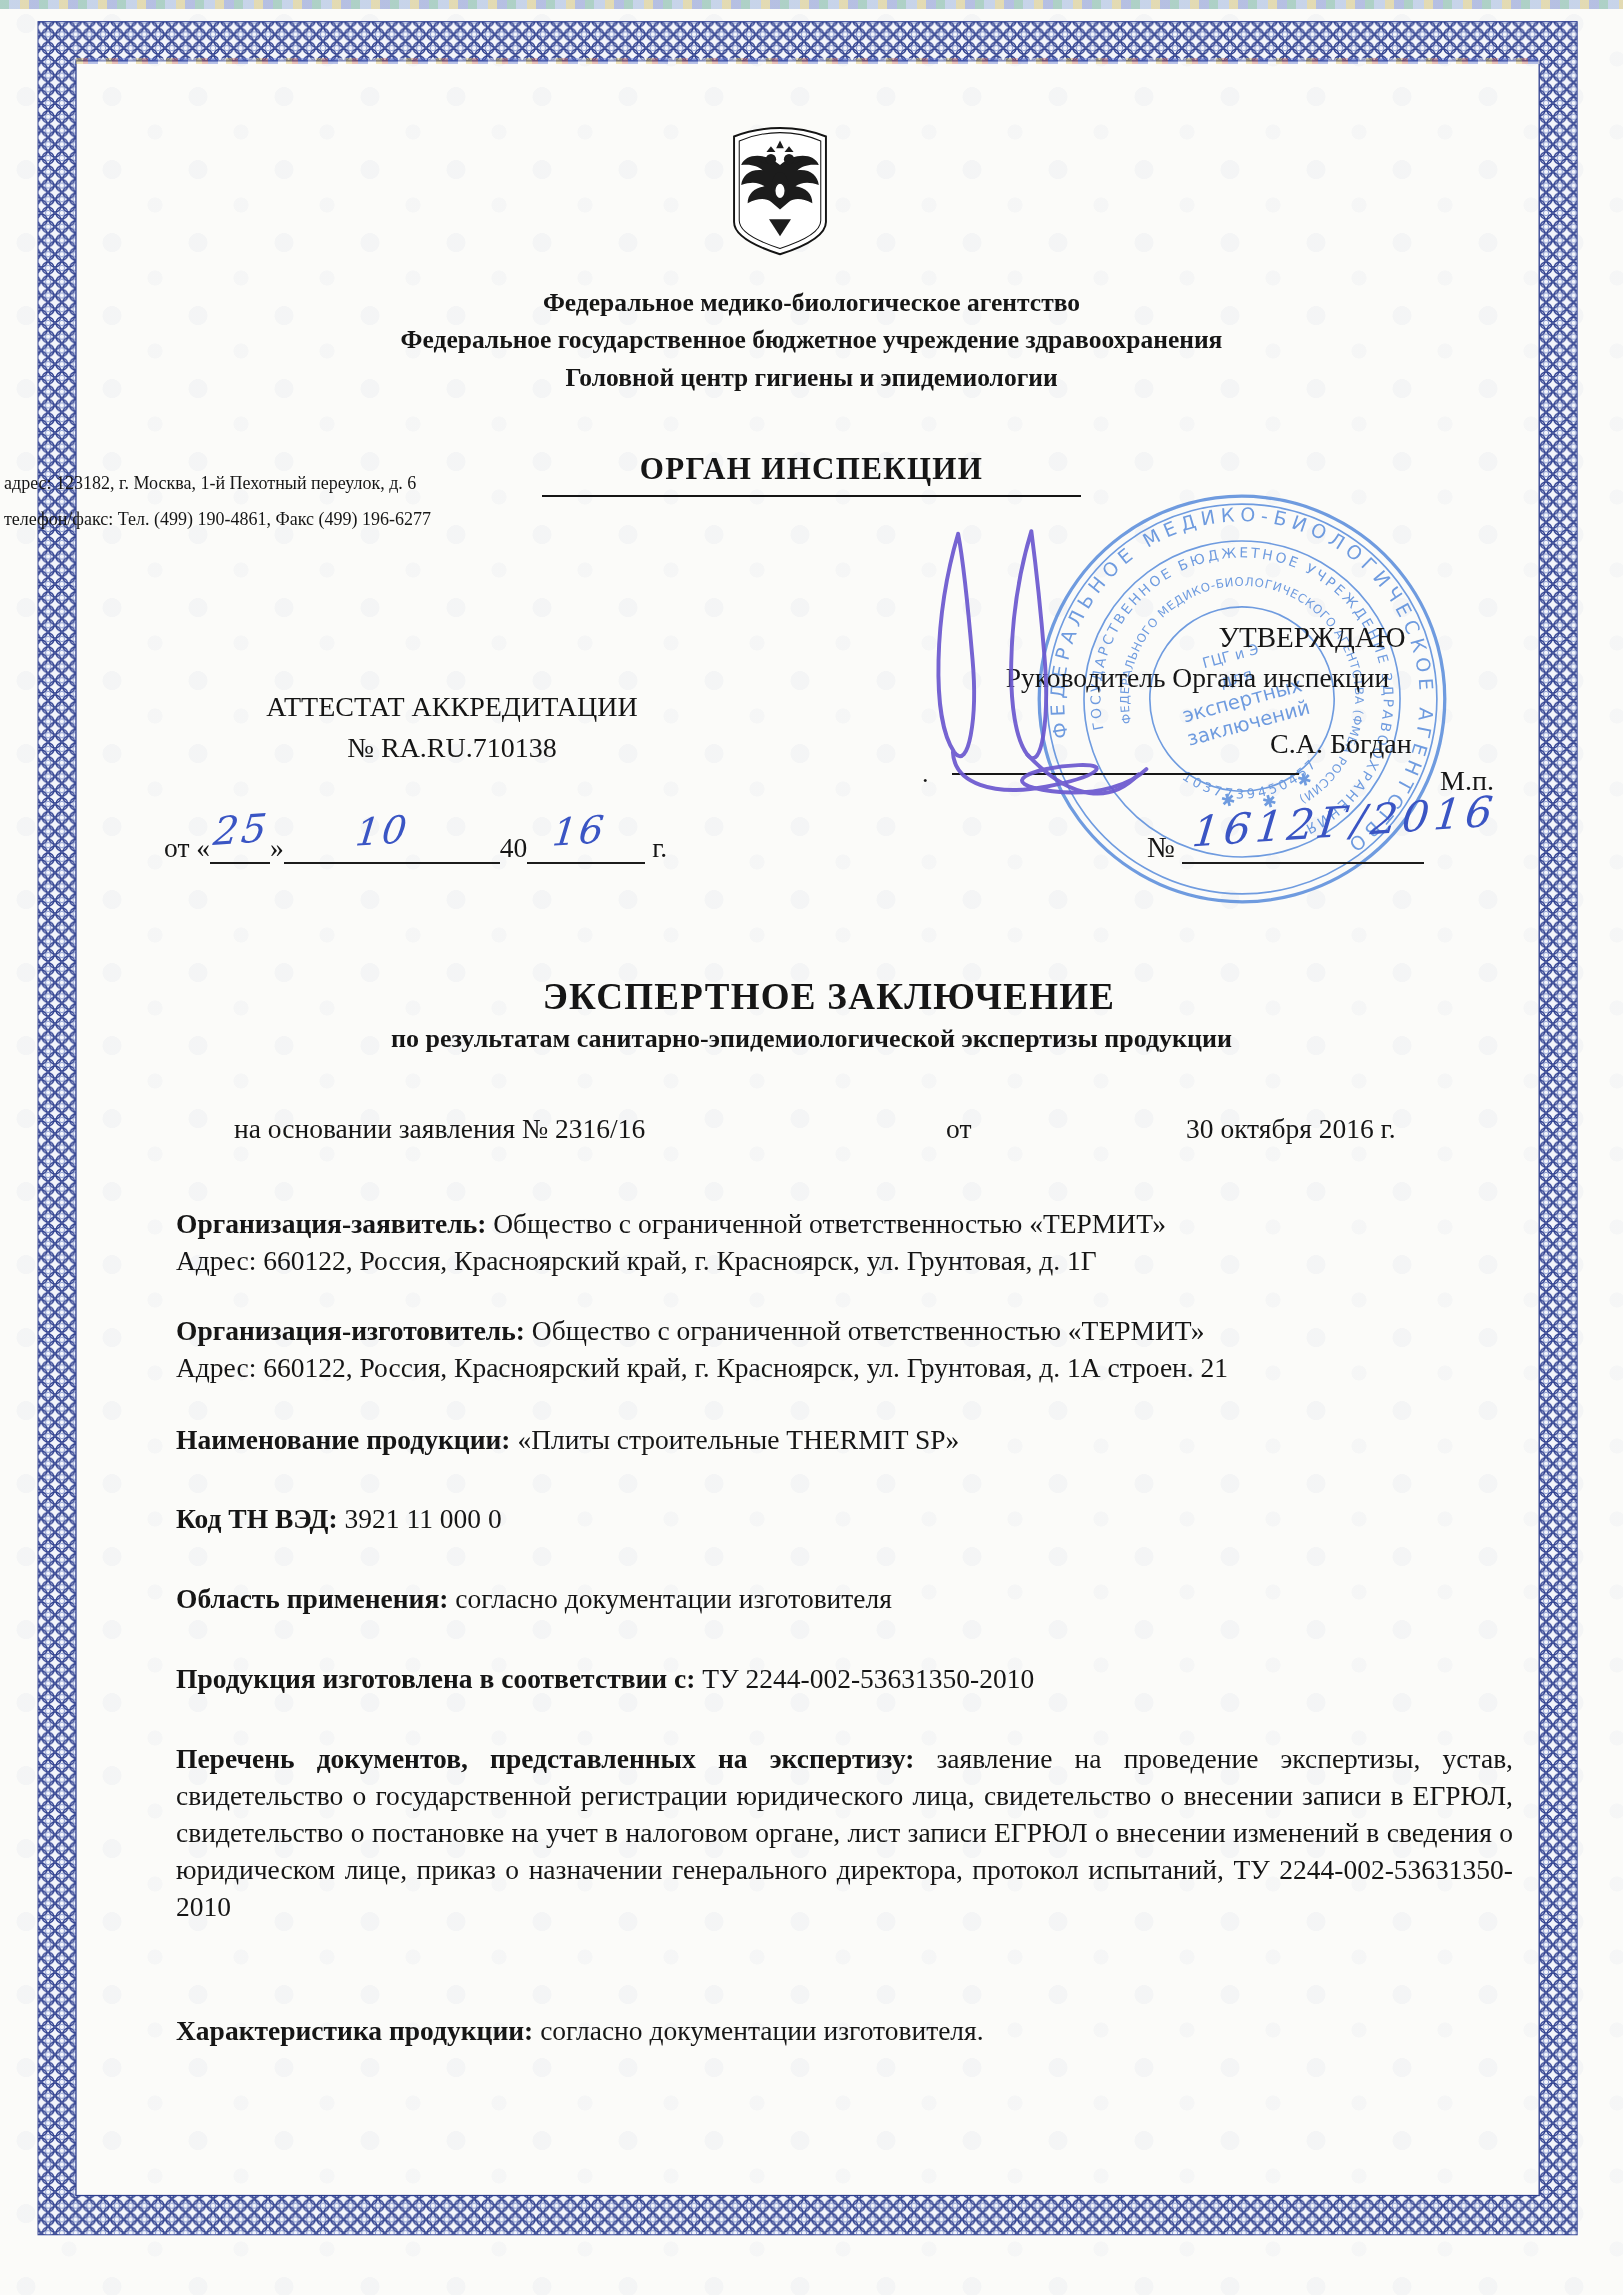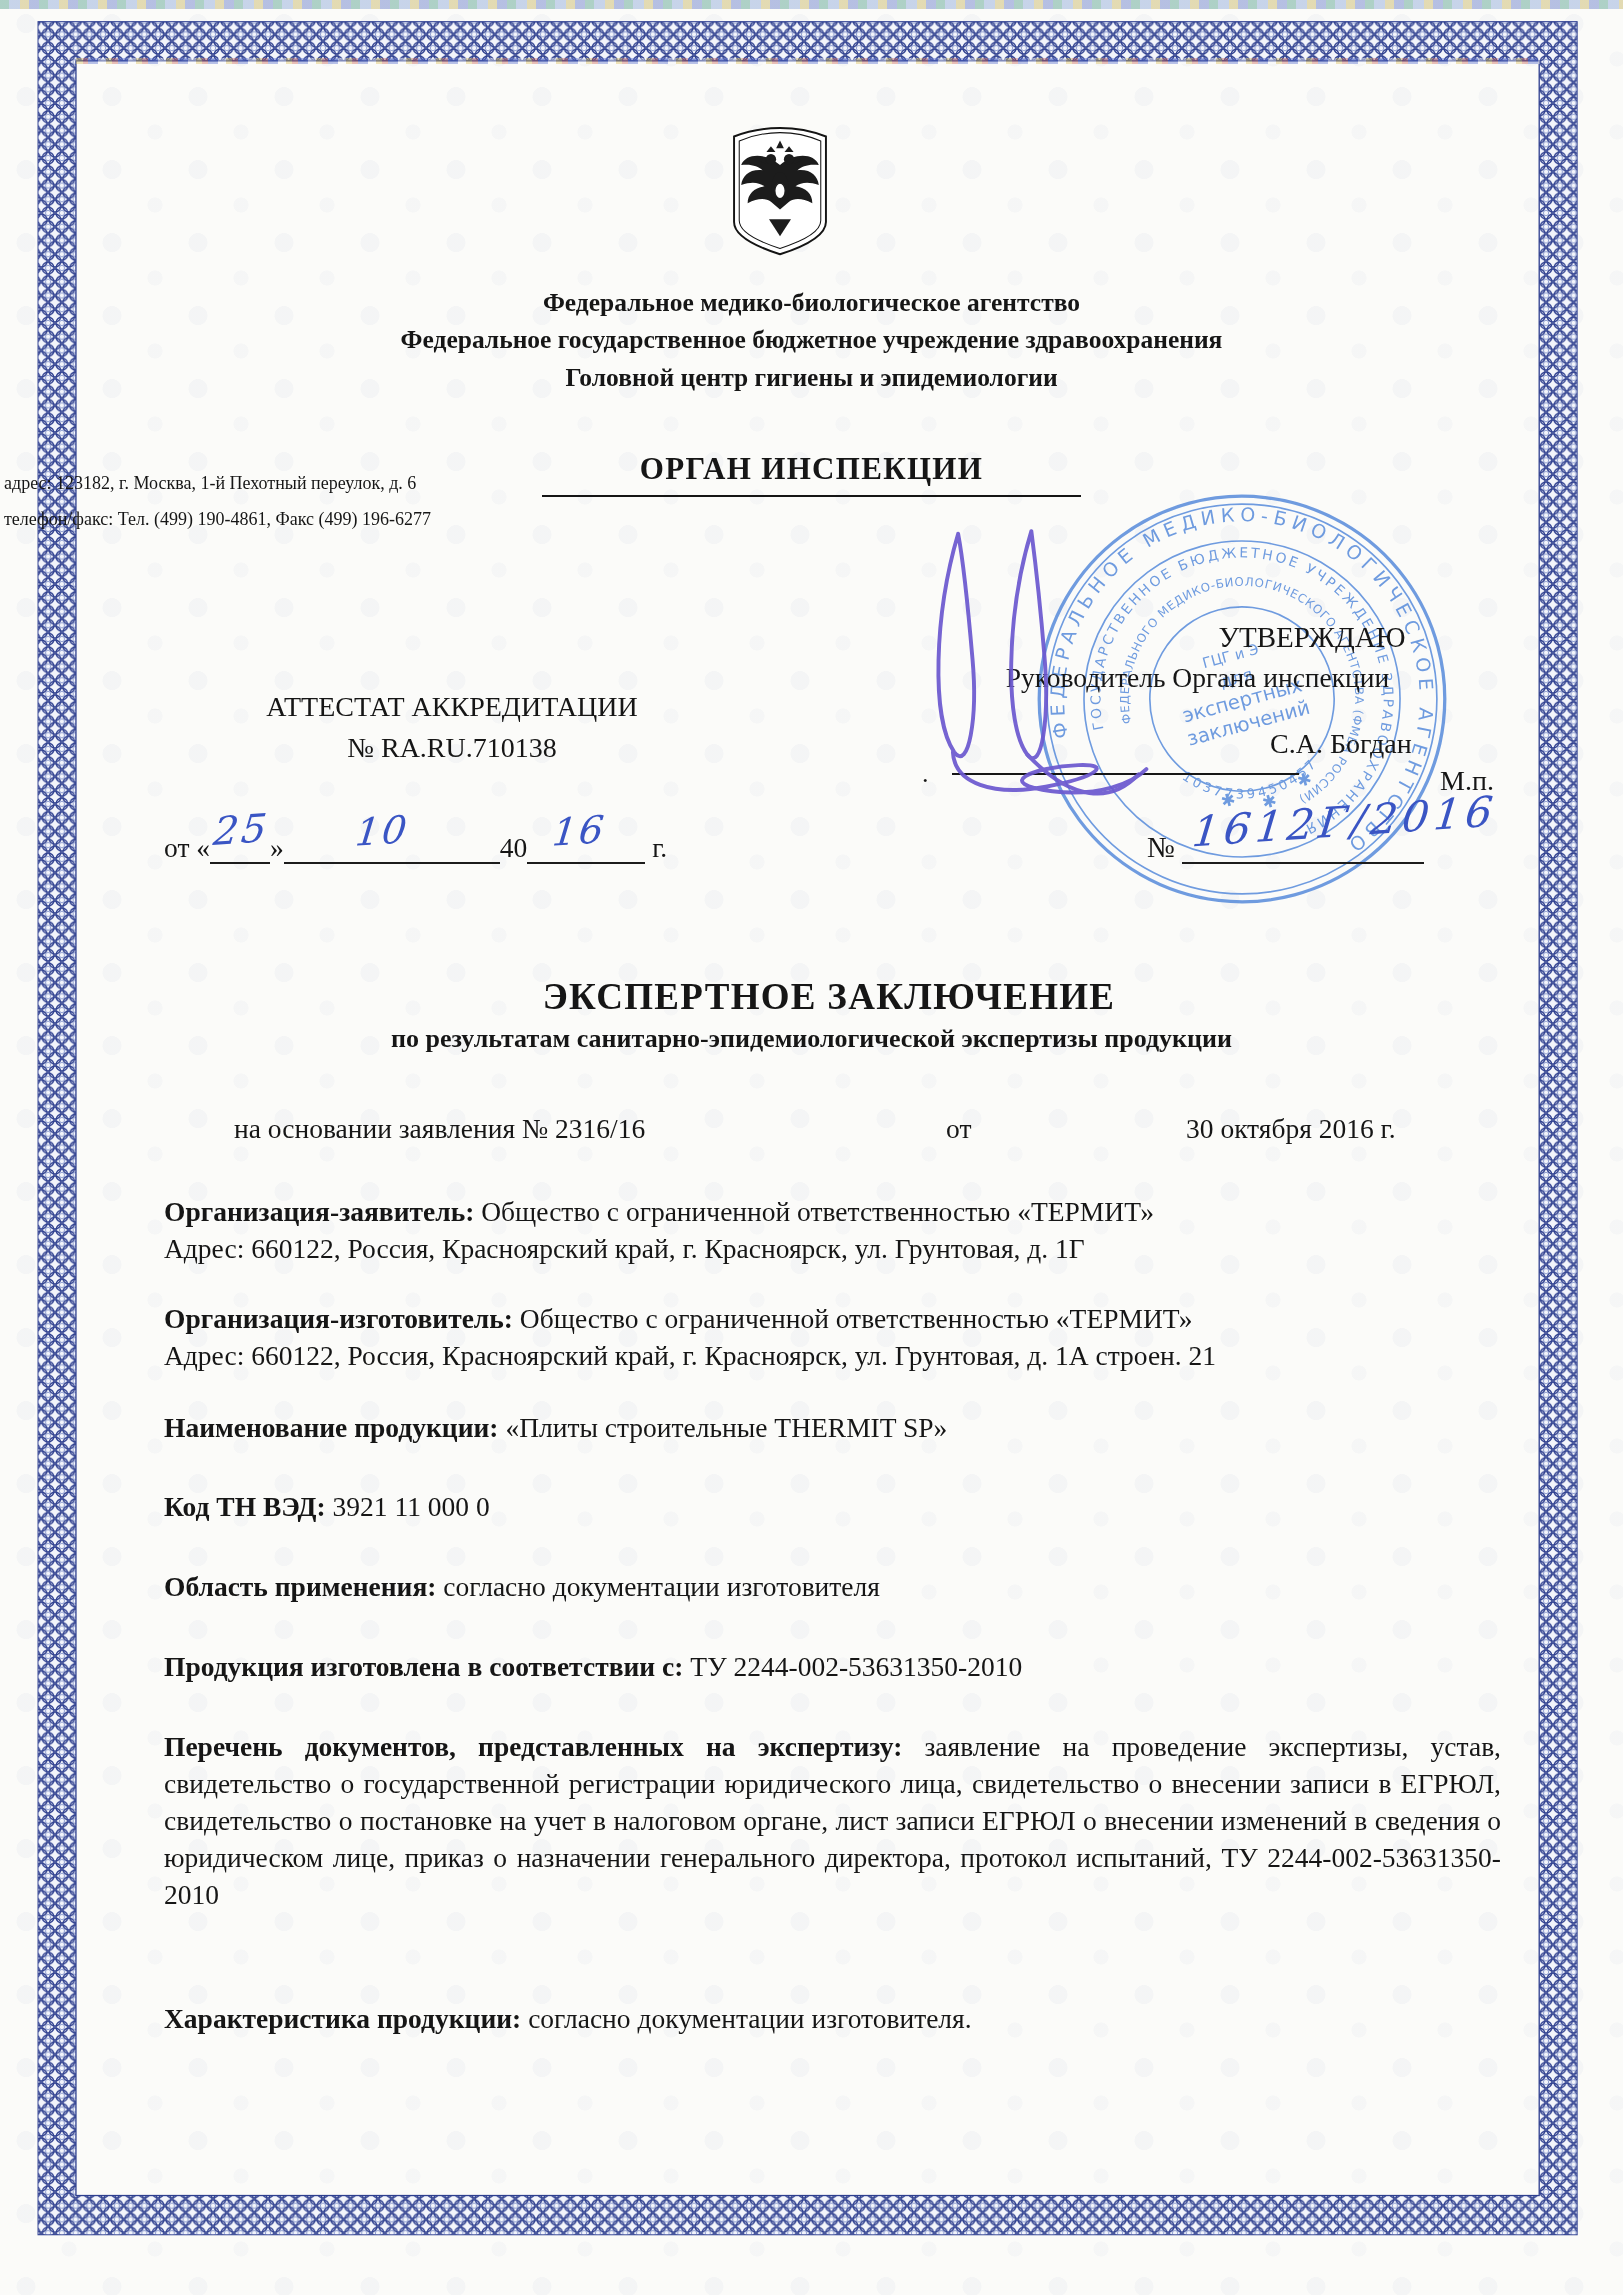--- a/index.html
+++ b/index.html
@@ -47,21 +47,21 @@
   .hw-year{left:26px;top:-22px;font-size:38px;letter-spacing:2px;}
   .issue-right{left:1147px;top:831px;font-size:29px;z-index:6;white-space:nowrap;}
   .hw-number{left:11.8px;top:-34px;font-size:42px;letter-spacing:4.6px;}
   
   .doc-title{left:0;right:0;top:975px;text-align:center;font-size:37px;font-weight:bold;letter-spacing:1.3px;z-index:5;margin-left:35px;}
   .doc-subtitle{left:0;right:0;top:1024px;text-align:center;font-size:26px;font-weight:bold;z-index:5;}
   .basis-a{left:234px;top:1113px;font-size:27.5px;z-index:5;}
   .basis-b{left:946px;top:1113px;font-size:27.5px;z-index:5;}
   .basis-c{left:1186px;top:1113px;font-size:27.5px;z-index:5;}
   
-  .para{position:absolute;left:164px;width:1337px;font-size:27.5px;line-height:37px;z-index:5;margin:0;}
+  .para{position:absolute;left:164px;width:1337px;font-size:27.5px;line-height:37px;z-index:5;margin:12px;}
   .para b{font-weight:bold;}
   .just{text-align:justify;}
   
   .stamp{left:1005px;top:462px;width:474px;height:474px;z-index:4;opacity:.9;}
   .signature{left:915px;top:522px;width:285px;height:285px;z-index:7;}
   .emblem{left:725px;top:124px;width:110px;height:135px;z-index:5;}
 </style>
 </head>
 <body>
 

